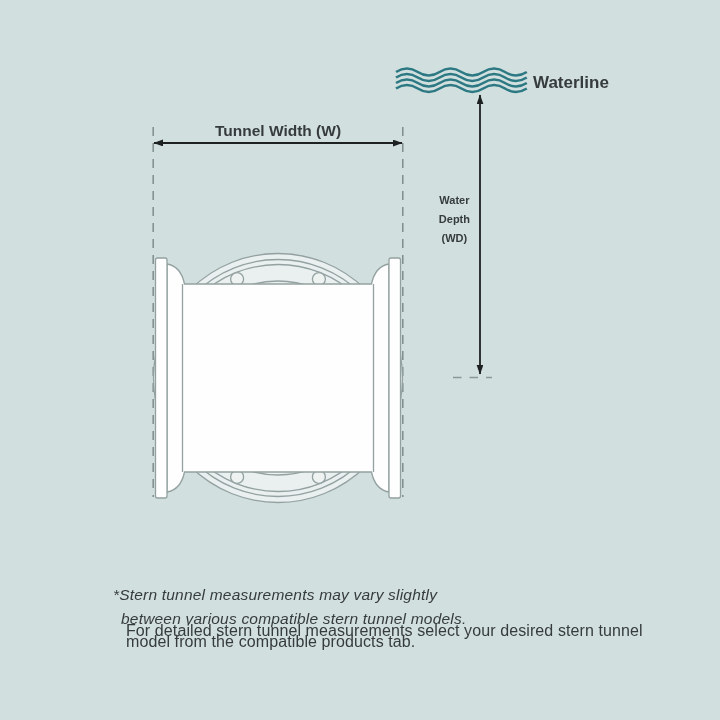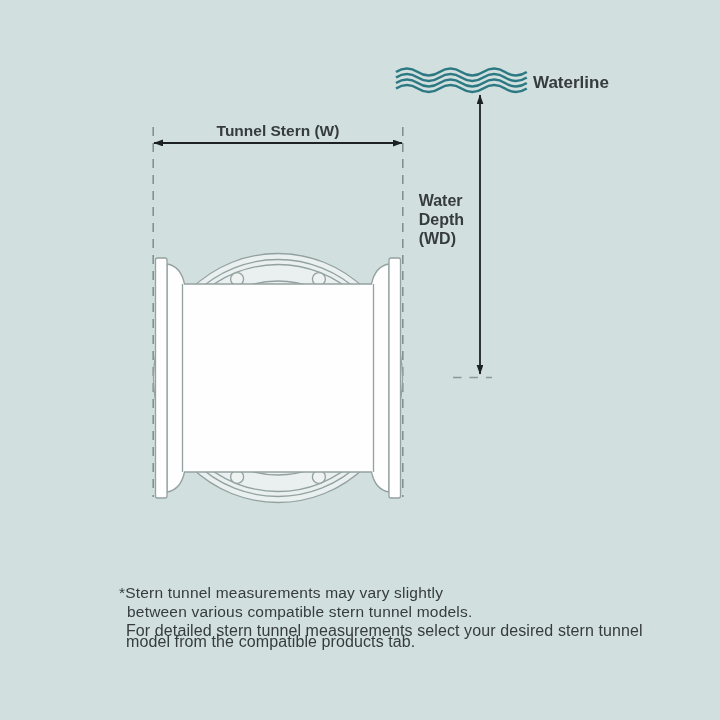--- a/index.html
+++ b/index.html
@@ -7,22 +7,22 @@
     position:relative; width:720px; height:720px;
     background:var(--bg,#d1dfde);
     font-family:"Liberation Sans",sans-serif;
     overflow:hidden;
   }
   svg.diagram { position:absolute; left:0; top:0; width:720px; height:720px; }
 
   .label { position:absolute; color:var(--ink,#363b3e); }
   .waterline-label  { left:533px; top:73px;  font-size:17px;   font-weight:600; }
   .tunnel-width-label { left:168px; top:122px; width:220px; text-align:center; font-size:15.5px; font-weight:600; }
-  .water-depth-label { right:256px; top:191px; text-align:left; font-size:16px; font-weight:600; line-height:19px; white-space:pre-line; }
-  .footnote-main { left:127px; top:583px; font-size:15.5px; font-weight:500; line-height:19px; white-space:pre-line; text-indent:-8px; letter-spacing:0.2px; }
+  .water-depth-label { right:250px; top:191px; text-align:center; font-size:11px; font-weight:600; line-height:19px; white-space:pre-line; }
+  .footnote-main { left:121px; top:583px; font-size:15.5px; font-weight:500; line-height:24px; white-space:pre-line; text-indent:-8px; letter-spacing:0.2px;font-style:italic; }
   .footnote-sub  { left:126px; top:625px; font-size:16px; font-weight:400; line-height:11.2px; white-space:pre-line; letter-spacing:0.1px; }
 
   .wave   { stroke:var(--teal,#2c7984); stroke-width:2.6; fill:none; }
   .arrow  { stroke:var(--line,#1d2122); stroke-width:1.8; fill:none; }
   .ah     { fill:var(--line,#1d2122); stroke:none; }
   .dashv  { stroke:var(--dash,#7f8e8d); stroke-width:1.5; stroke-dasharray:9 7; fill:none; }
   .cl     { stroke:#8a9998; stroke-width:1.4; stroke-dasharray:8.5 8; fill:none; }
   .outline   { stroke:var(--stroke,#93a1a0); stroke-width:1.3; fill:none; }
   .fillwhite { fill:#fefefe; }
   .filllight { fill:rgba(255,255,255,0.52); }
@@ -84,21 +84,21 @@
 
     <g>
       <path class="wave" d="M396,72 q10.9,-7 21.8,0 t21.8,0 t21.8,0 t21.8,0 t21.8,0 t21.8,0"></path>
       <path class="wave" d="M396,72 q10.9,-7 21.8,0 t21.8,0 t21.8,0 t21.8,0 t21.8,0 t21.8,0" transform="translate(0,5.5)"></path>
       <path class="wave" d="M396,72 q10.9,-7 21.8,0 t21.8,0 t21.8,0 t21.8,0 t21.8,0 t21.8,0" transform="translate(0,11)"></path>
       <path class="wave" d="M396,72 q10.9,-7 21.8,0 t21.8,0 t21.8,0 t21.8,0 t21.8,0 t21.8,0" transform="translate(0,16.5)"></path>
     </g>
   </svg>
 
   <div class="label waterline-label">Waterline</div>
-  <div class="label tunnel-width-label">Tunnel Stern (W)</div>
+  <div class="label tunnel-width-label">Tunnel Width (W)</div>
   <div class="label water-depth-label">Water
 Depth
 (WD)</div>
   <div class="label footnote-main">*Stern tunnel measurements may vary slightly
 between various compatible stern tunnel models.</div>
   <div class="label footnote-sub">For detailed stern tunnel measurements select your desired stern tunnel
 model from the compatible products tab.</div>
 
 </div>
 

